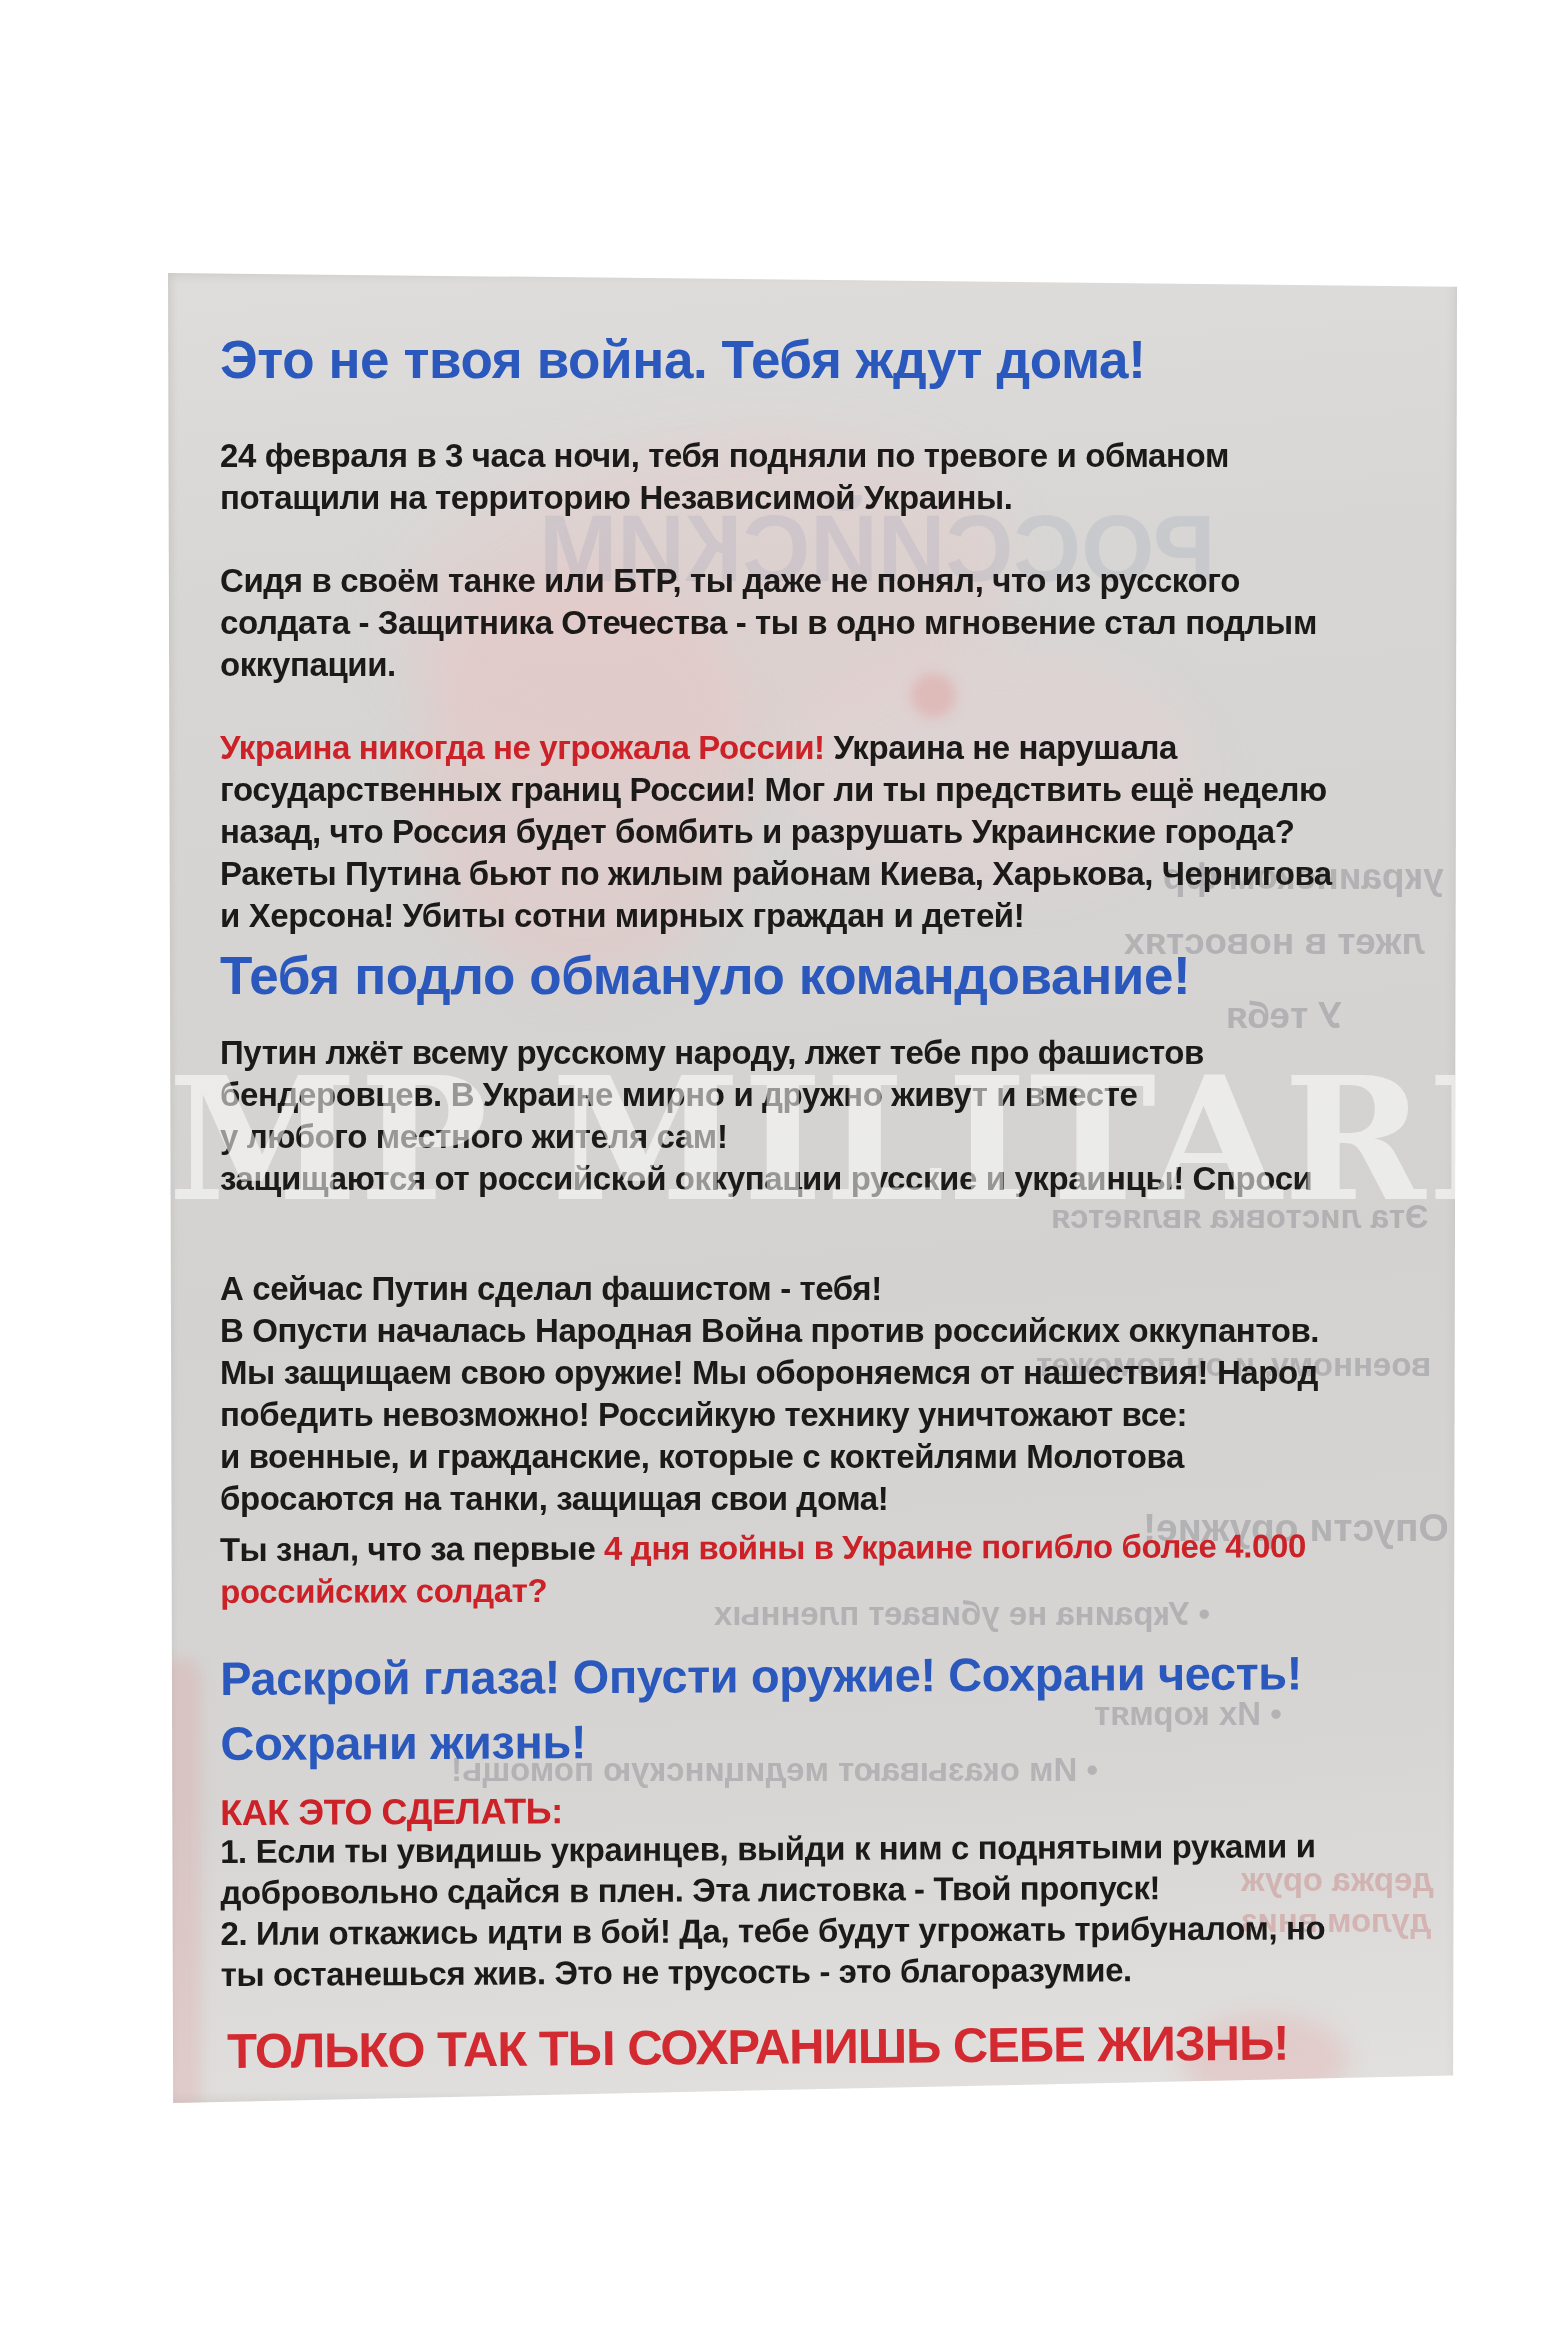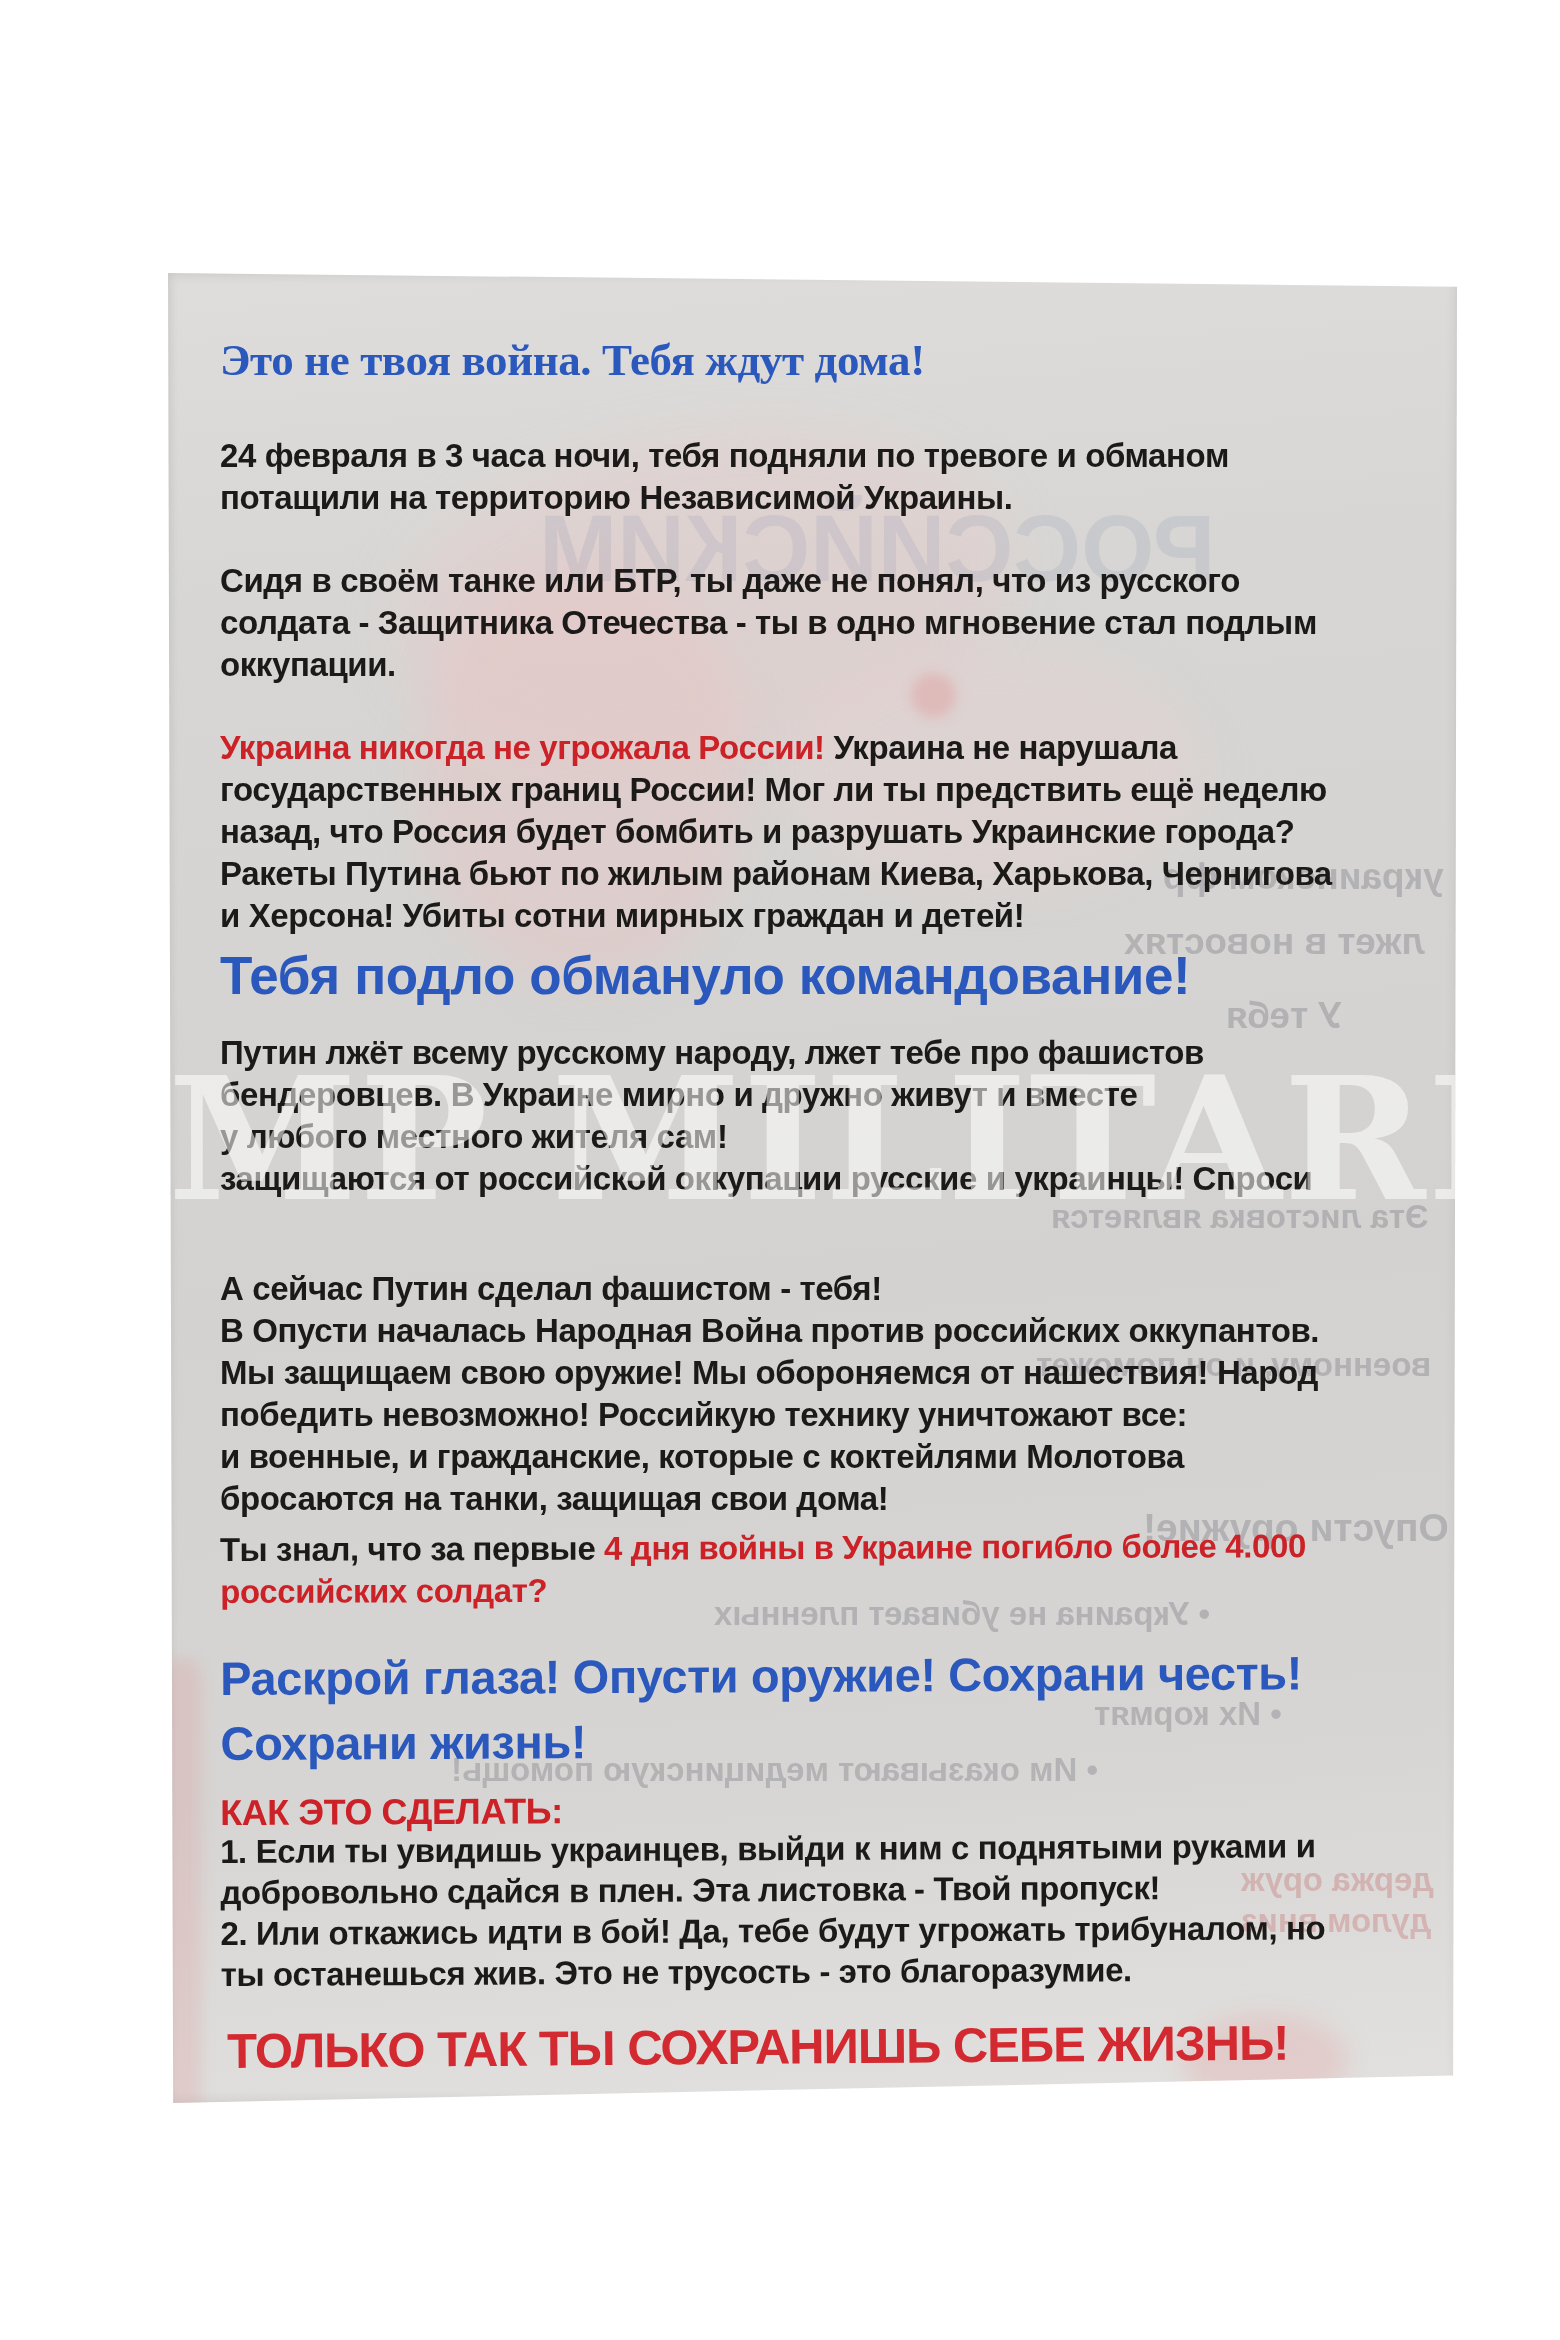--- a/index.html
+++ b/index.html
@@ -19,21 +19,21 @@
     box-shadow:inset 2.9px 2.9px 9.8px rgba(0,0,0,0.07), inset -2.9px -3.9px 11.7px rgba(0,0,0,0.06), 2px 3.9px 9.8px rgba(0,0,0,0.10);
   }
   
   .blk{
     position:absolute; left:52px;
     font-weight:700; letter-spacing:-0.4px;
     white-space:nowrap;
     z-index:10;
   }
   .blk .line{white-space:nowrap;}
-  .b-title {font-size:45px; line-height:60px;font-family:Liberation Serif, serif;}
+  .b-title {font-size:53px; line-height:60px;}
   .b-h2    {font-size:53px; line-height:53px;}
   .b-body  {font-size:33px; line-height:42px;}
   .b-h3    {font-size:47px; line-height:65px;}
   .b-h4    {font-size:36px; line-height:41px;}
   .b-list  {font-size:33px; line-height:41px;}
   .b-footer{font-size:49px; line-height:55px; letter-spacing:-1px;}
   .c-blue{color:#2b58bd;}
   .c-red{color:#cc2127;}
   .c-black{color:#1b1a18;}
   .c-footer-red{color:#d22a30;}

